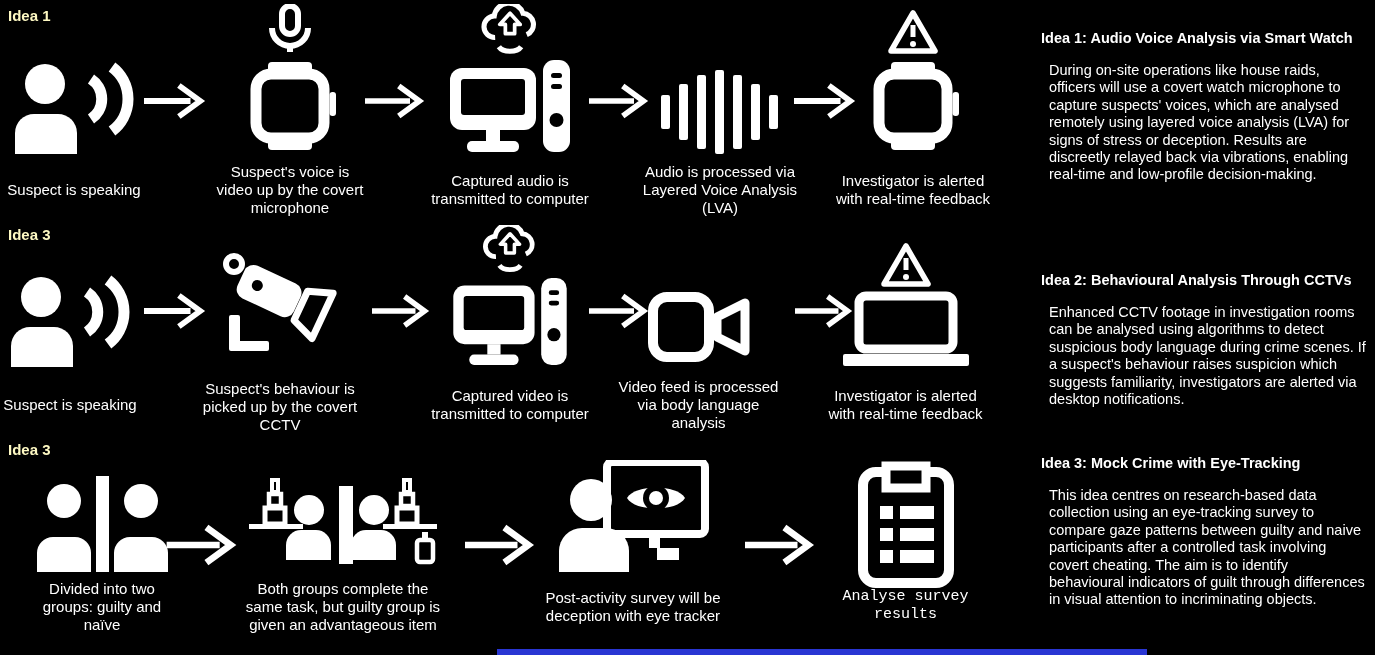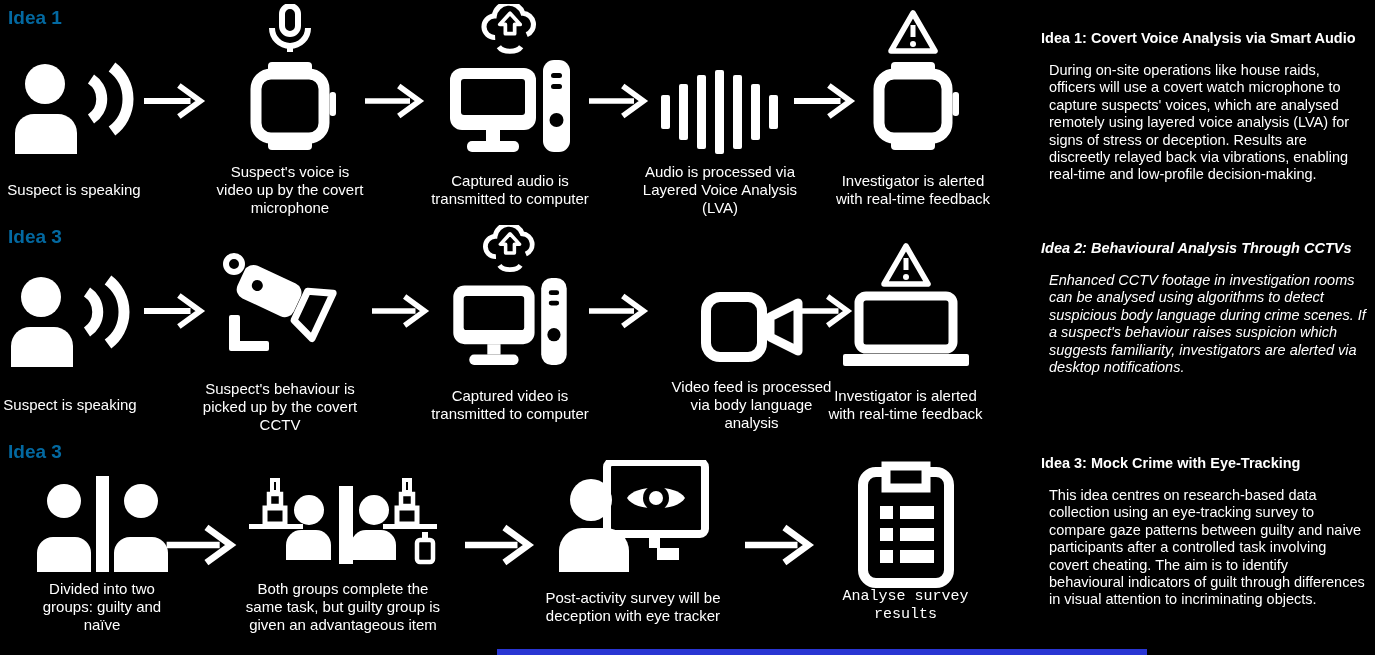--- a/index.html
+++ b/index.html
@@ -1,18 +1,18 @@
 <!DOCTYPE html>
 <html><head>
 <meta charset="utf-8">
 <style>
   html,body{margin:0;padding:0;background:#000;}
   #stage{position:relative;width:1375px;height:655px;background:#000;overflow:hidden;
          font-family:"Liberation Sans",sans-serif;color:#fff;}
-  .row-label{position:absolute;font-size:19px;font-weight:bold;color:#0369a1;}
+  .row-label{position:absolute;font-size:15px;font-weight:bold;color:#fef9c3;}
   .cell{position:absolute;display:flex;flex-direction:column;align-items:center;}
   .stack{display:flex;flex-direction:column;align-items:center;justify-content:flex-end;gap:4px;width:100%;}
   .cap{width:100%;display:flex;align-items:center;justify-content:center;text-align:center;
        font-size:15px;font-weight:500;line-height:1.18;color:#fff;}
   .arrow{position:absolute;display:flex;align-items:center;justify-content:center;}
   .note{position:absolute;width:334px;}
   .note h3{margin:0 0 16px 0;font-size:14.5px;font-weight:bold;white-space:nowrap;}
   .note p{margin:8px;font-size:14.5px;line-height:1.2;font-weight:500;}
   .footer-bar{position:absolute;left:497px;top:649px;width:650px;height:6px;}
   svg{display:block;}
@@ -199,21 +199,21 @@
     <div class="cap" style="height:64px;margin-top:6px;">Captured video is transmitted to computer</div>
   </div>
 
   <div class="arrow" style="left:589px;top:292px;width:60px;height:38px;">
     <svg width="60" height="38" viewBox="0 0 64 38">
         <line x1="0" y1="19" x2="48" y2="19" stroke="#fff" stroke-width="6"></line>
         <path d="M36,3 L58,19 L36,35" fill="none" stroke="#fff" stroke-width="6"></path>
       </svg>
   </div>
 
-  <div class="cell" style="left:669px;top:225px;width:165px;">
+  <div class="cell" style="left:616px;top:225px;width:165px;">
     <div class="stack" style="height:142px;">
       <svg width="102" height="80" viewBox="0 0 102 80">
         <rect x="5" y="10" width="56" height="60" rx="14" fill="none" stroke="#fff" stroke-width="10"></rect>
         <path d="M69,30 L97,16 V64 L69,50 Z" fill="none" stroke="#fff" stroke-width="9" stroke-linejoin="round"></path>
       </svg>
     </div>
     <div class="cap" style="height:64px;margin-top:6px;">Video feed is processed via body language analysis</div>
   </div>
 
   <div class="arrow" style="left:795px;top:292px;width:58px;height:38px;">
@@ -324,24 +324,24 @@
         <rect x="42" y="68" width="34" height="13" fill="#fff"></rect>
         <rect x="22" y="90" width="13" height="13" fill="#fff"></rect>
         <rect x="42" y="90" width="34" height="13" fill="#fff"></rect>
       </svg>
     </div>
     <div class="cap" style="height:28px;margin-top:4px;">Analyse survey results</div>
   </div>
 
   <div>
     <div class="note" style="left:1041px;top:30px;">
-      <h3>Idea 1: Covert Voice Analysis via Smart Audio</h3>
+      <h3>Idea 1: Audio Voice Analysis via Smart Watch</h3>
       <p>During on-site operations like house raids, officers will use a covert watch microphone to capture suspects' voices, which are analysed remotely using layered voice analysis (LVA) for signs of stress or deception. Results are discreetly relayed back via vibrations, enabling real-time and low-profile decision-making.</p>
     </div>
-    <div class="note" style="left:1041px;top:240px;font-style:italic;">
+    <div class="note" style="left:1041px;top:272px;">
       <h3>Idea 2: Behavioural Analysis Through CCTVs</h3>
       <p>Enhanced CCTV footage in investigation rooms can be analysed using algorithms to detect suspicious body language during crime scenes. If a suspect's behaviour raises suspicion which suggests familiarity, investigators are alerted via desktop notifications.</p>
     </div>
     <div class="note" style="left:1041px;top:455px;">
       <h3>Idea 3: Mock Crime with Eye-Tracking</h3>
       <p>This idea centres on research-based data collection using an eye-tracking survey to compare gaze patterns between guilty and naive participants after a controlled task involving covert cheating. The aim is to identify behavioural indicators of guilt through differences in visual attention to incriminating objects.</p>
     </div>
   </div>
 
   <div class="footer-bar" style="background: rgb(41, 54, 211);"></div>

